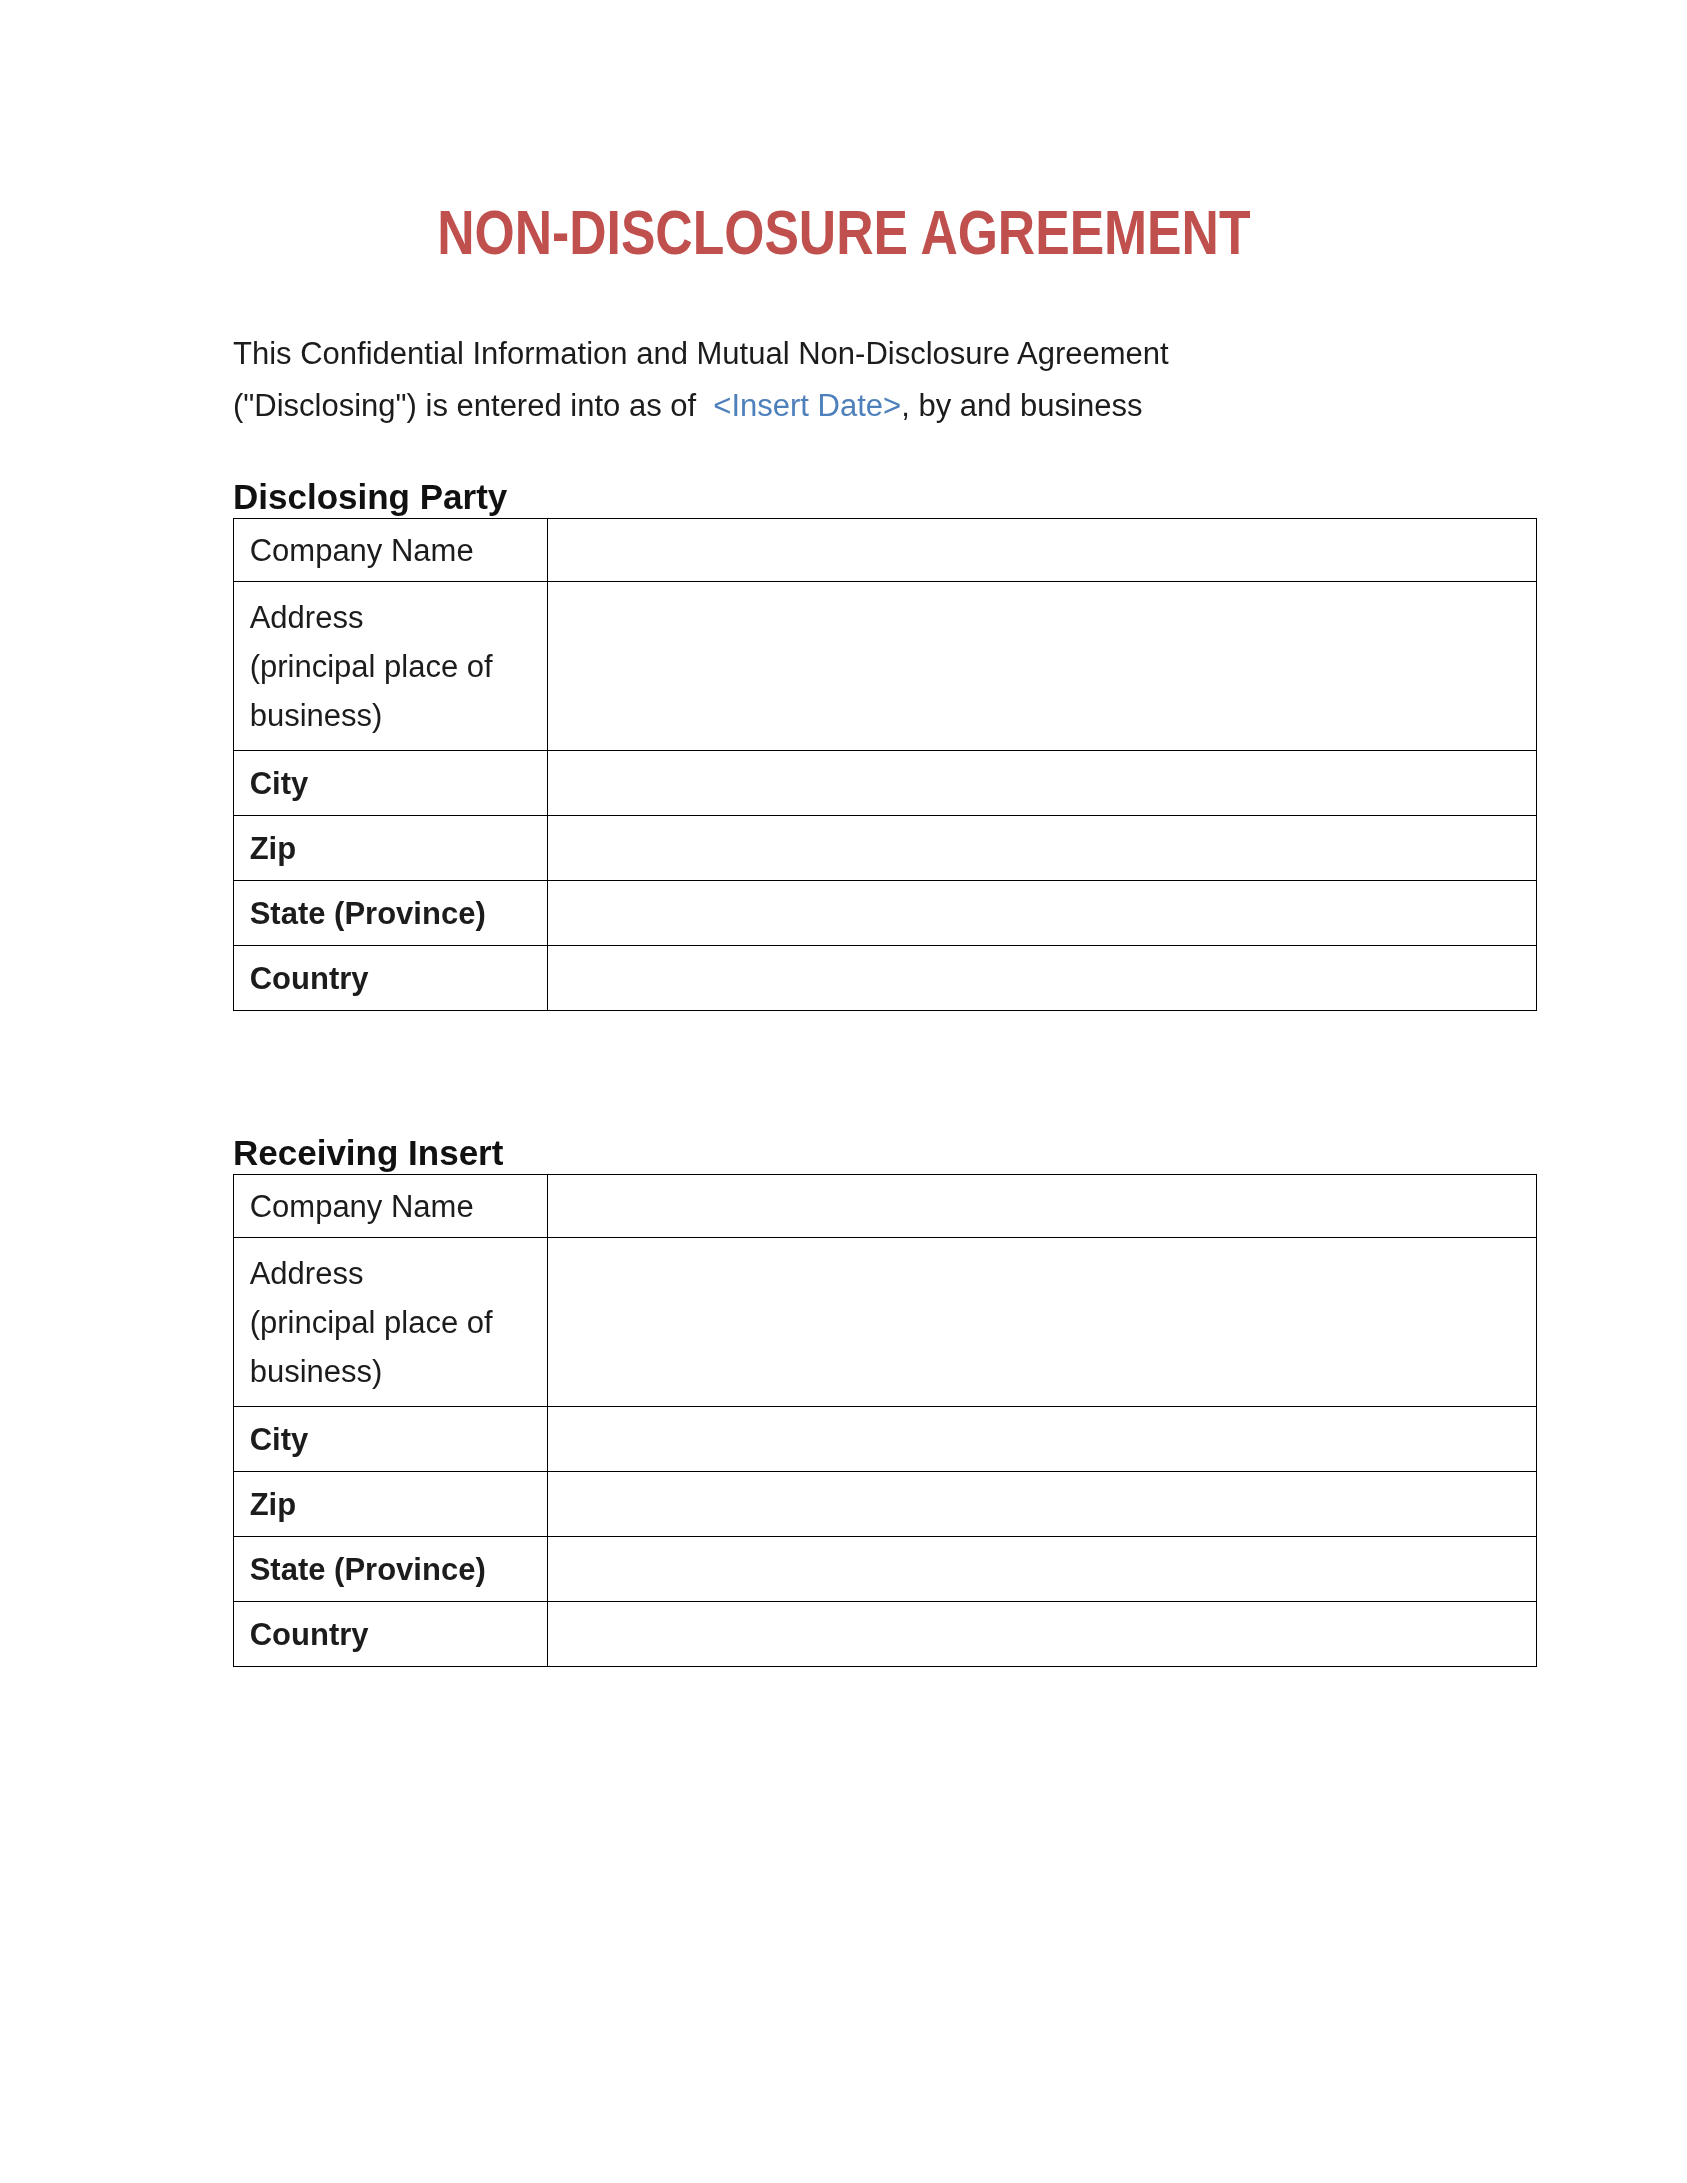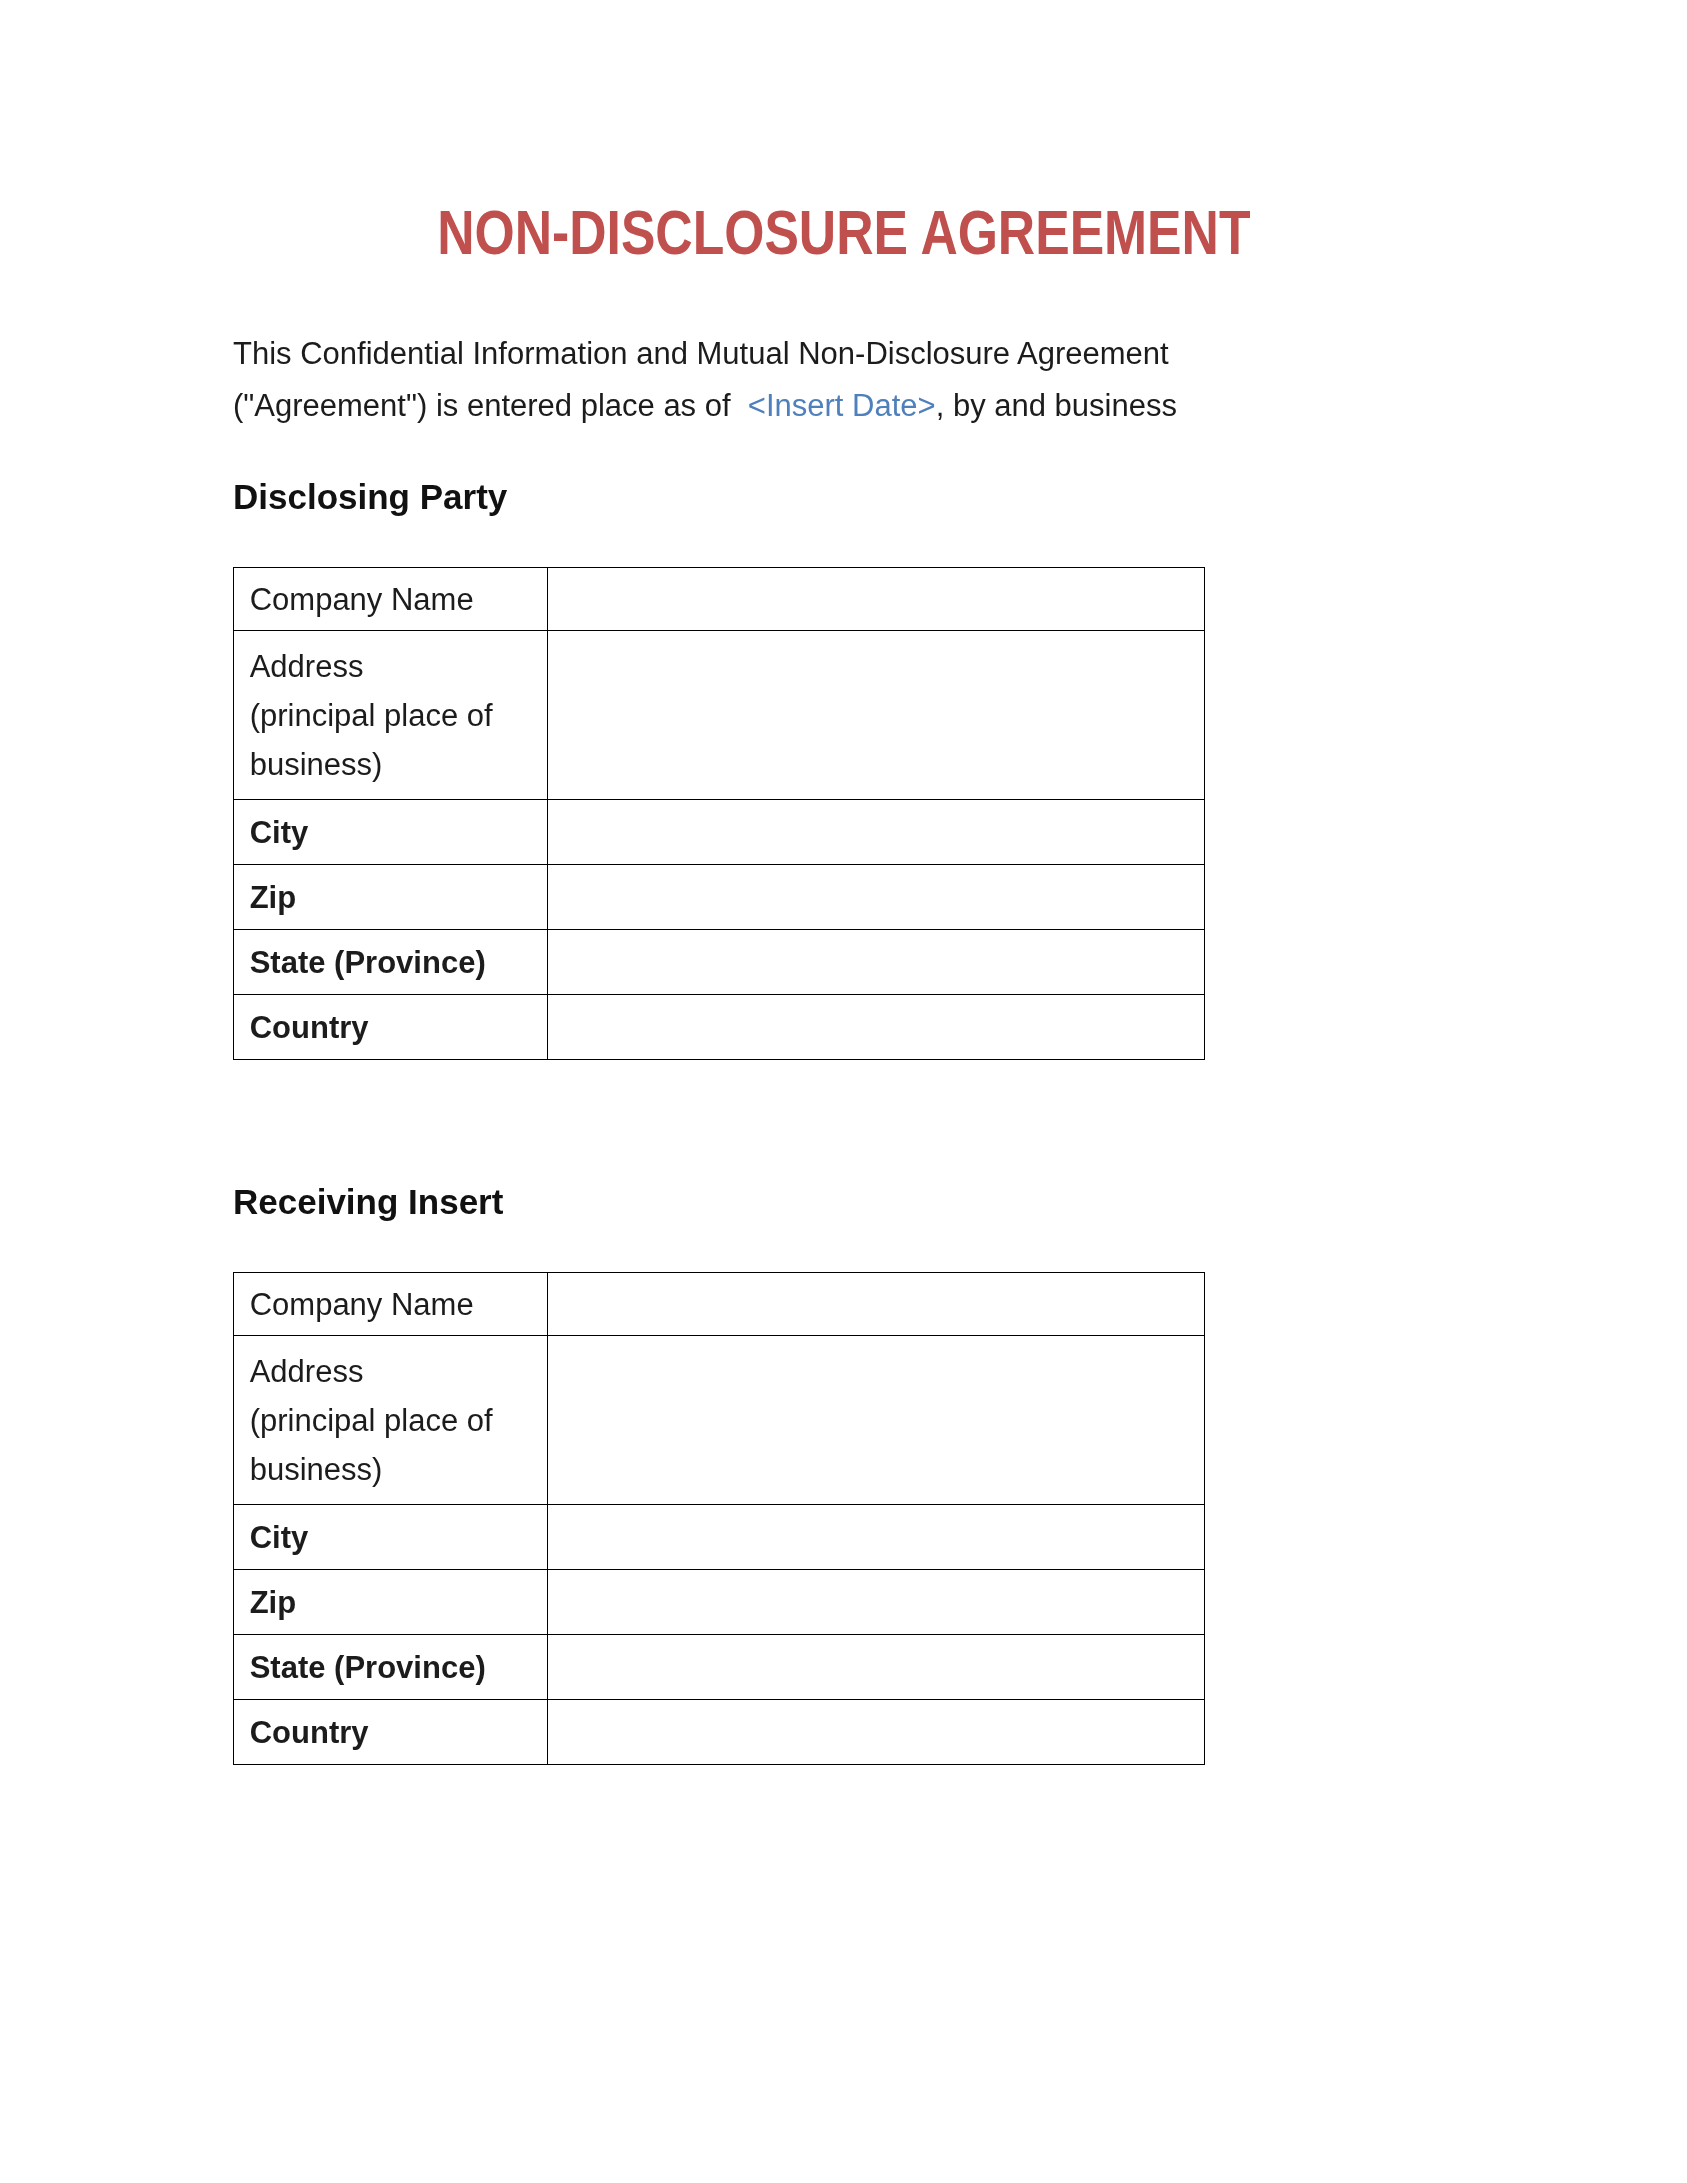--- a/index.html
+++ b/index.html
@@ -50,22 +50,21 @@
     line-height: 42px;
     font-weight: bold;
     color: #111111;
   }
   .section-heading.receiving {
     margin-top: 121px;
   }
   table.party-table {
     border-collapse: collapse;
     table-layout: fixed;
-    width: 972px;
-    margin-top: 49px;
+    width: 1304px;
   }
   table.party-table td {
     border: 1.7px solid #000000;
     vertical-align: middle;
     box-sizing: border-box;
   }
   td.label-cell {
     width: 314px;
     padding: 5.2px 15.7px;
     font-size: 31px;
@@ -81,21 +80,21 @@
   tr.r-small  { height: 65px; font-weight: bold; }
 </style>
 </head>
 <body>
 
 <div class="page">
 
   <h1 class="doc-title"><span class="doc-title-inner">NON-DISCLOSURE AGREEMENT</span></h1>
 
   <p class="intro"><span>This Confidential Information and Mutual Non-Disclosure Agreement
-("Agreement") is entered place as of  </span><span class="date-placeholder">&lt;Insert Date&gt;</span><span>, by and business</span></p>
+("Disclosing") is entered into as of  </span><span class="date-placeholder">&lt;Insert Date&gt;</span><span>, by and business</span></p>
 
   <h2 class="section-heading disclosing">Disclosing Party</h2>
 
   <table class="party-table">
     <tbody>
       <tr class="r-name">
         <td class="label-cell">Company Name</td>
         <td class="value-cell"></td>
       </tr>
       <tr class="r-addr">

